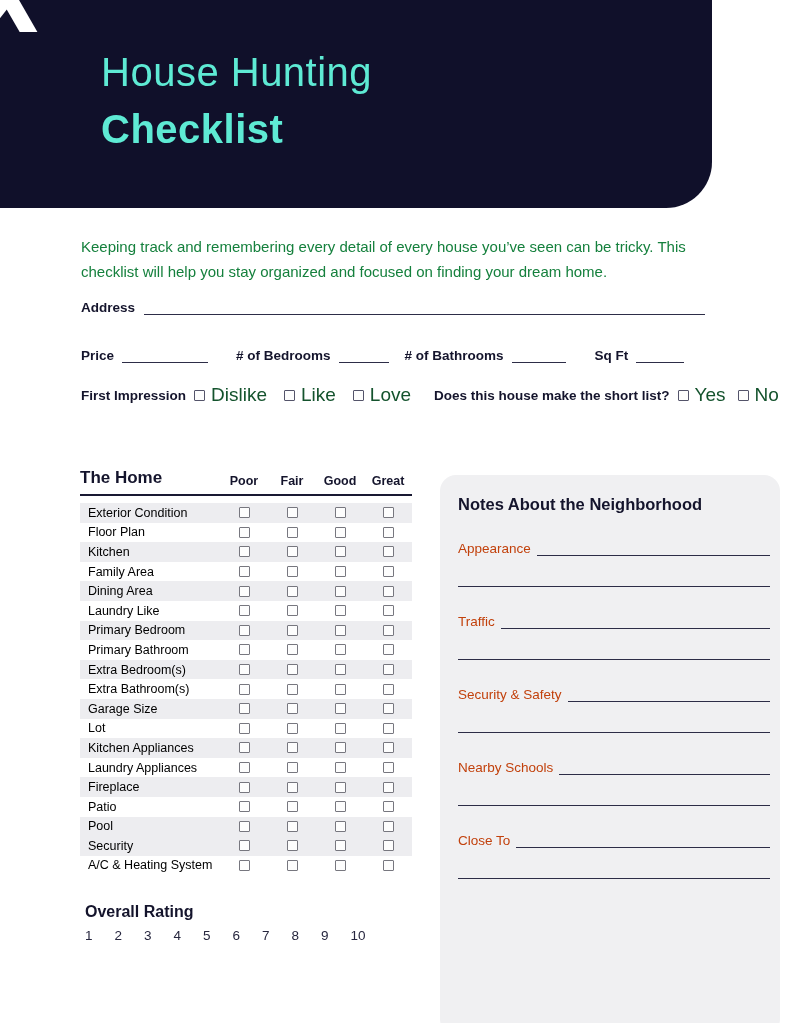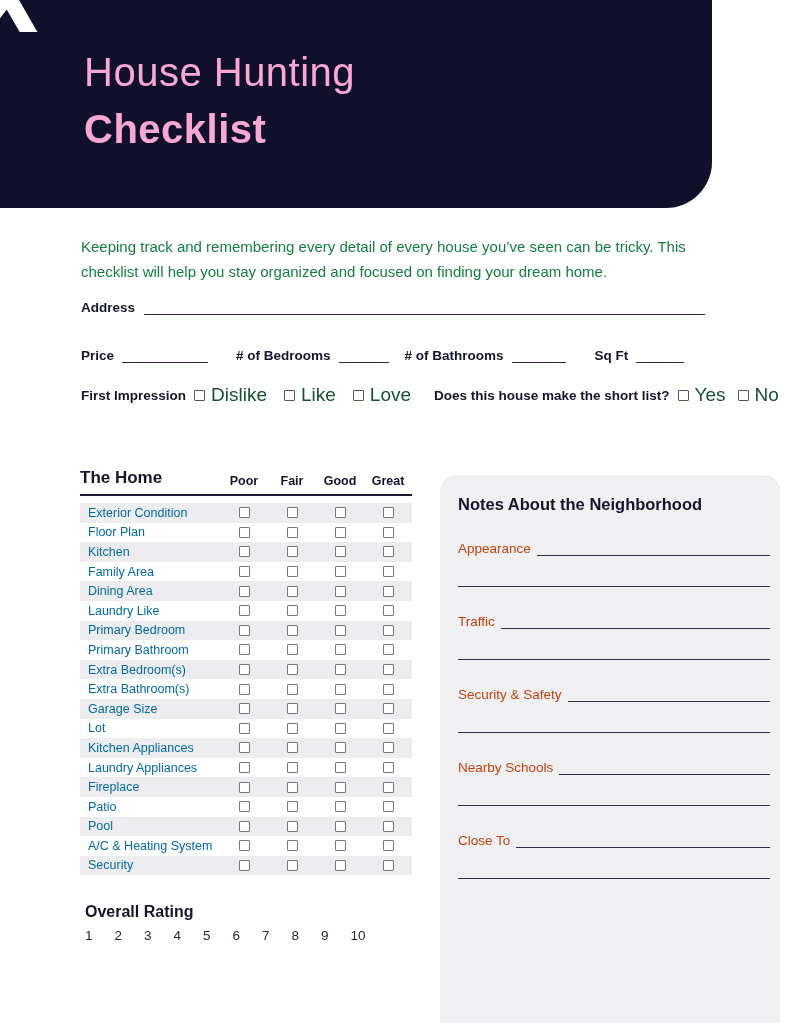--- a/index.html
+++ b/index.html
@@ -12,21 +12,21 @@
   
   .hero {
     position:absolute; left:0; top:0; width:712px; height:208px;
     background:#10102a; border-radius:0 0 46px 0;
   }
   .logo-x {
     position:absolute; top:-44px; left:-27px;
     font-family:"DejaVu Sans", sans-serif; font-weight:bold; font-size:90px;
     color:#ffffff; transform:skewX(-6deg); line-height:1;
   }
-  .hero-titles { position:absolute; left:84px; top:44px; color:#f9a8d4; }
+  .hero-titles { position:absolute; left:101px; top:44px; color:#5eead4; }
   .hero-t1 { font-size:40px; font-weight:400; line-height:57px; letter-spacing:0.5px; }
   .hero-t2 { font-size:40px; font-weight:bold; line-height:57px; letter-spacing:0.5px; }
 
   
   .intro {
     position:absolute; left:81px; top:234px; width:644px;
     font-size:15px; line-height:25px; color:#15803d;
   }
 
   
@@ -50,21 +50,21 @@
   .cb-group .opt-label { font-size:19px; color:#14532d; margin-left:6px; }
 
   
   .home-table { position:absolute; left:80px; top:468px; width:332px; }
   .ht-head { display:flex; align-items:flex-end; border-bottom:2.5px solid #191932; padding-bottom:6px; }
   .ht-title { flex:1; font-size:17px; font-weight:bold; color:#14142c; }
   .ht-col { width:48px; text-align:center; font-size:12.5px; font-weight:bold; color:#14142c; }
   .ht-rows { margin-top:7px; }
   .t-row { display:flex; align-items:center; height:19.6px; }
   .t-row.shaded { background:#ededf0; }
-  .t-label { flex:1; font-size:12.5px; color:#0369a1; padding-left:8px; white-space:nowrap; }
+  .t-label { flex:1; font-size:12.5px; color:#000000; padding-left:8px; white-space:nowrap; }
   .t-cell { width:48px; display:flex; justify-content:center; }
   .t-cell .cbx { border-color:#77777f; }
 
   
   .rating { position:absolute; left:85px; top:903px; }
   .rating-title { font-size:16px; font-weight:bold; color:#14142c; }
   .rating-nums { display:flex; margin-top:7px; }
   .rating-num { width:29.5px; font-size:13.5px; color:#26263e; }
 
   
@@ -398,37 +398,37 @@
           <span class="t-cell">
             <span class="cbx"></span>
           </span>
           <span class="t-cell">
             <span class="cbx"></span>
           </span>
           <span class="t-cell">
             <span class="cbx"></span>
           </span>
         </div>
+        <div class="t-row shaded">
+          <span class="t-label">Security</span>
+          <span class="t-cell">
+            <span class="cbx"></span>
+          </span>
+          <span class="t-cell">
+            <span class="cbx"></span>
+          </span>
+          <span class="t-cell">
+            <span class="cbx"></span>
+          </span>
+          <span class="t-cell">
+            <span class="cbx"></span>
+          </span>
+        </div>
         <div class="t-row">
           <span class="t-label">A/C &amp; Heating System</span>
-          <span class="t-cell">
-            <span class="cbx"></span>
-          </span>
-          <span class="t-cell">
-            <span class="cbx"></span>
-          </span>
-          <span class="t-cell">
-            <span class="cbx"></span>
-          </span>
-          <span class="t-cell">
-            <span class="cbx"></span>
-          </span>
-        </div>
-        <div class="t-row shaded">
-          <span class="t-label">Security</span>
           <span class="t-cell">
             <span class="cbx"></span>
           </span>
           <span class="t-cell">
             <span class="cbx"></span>
           </span>
           <span class="t-cell">
             <span class="cbx"></span>
           </span>
           <span class="t-cell">

